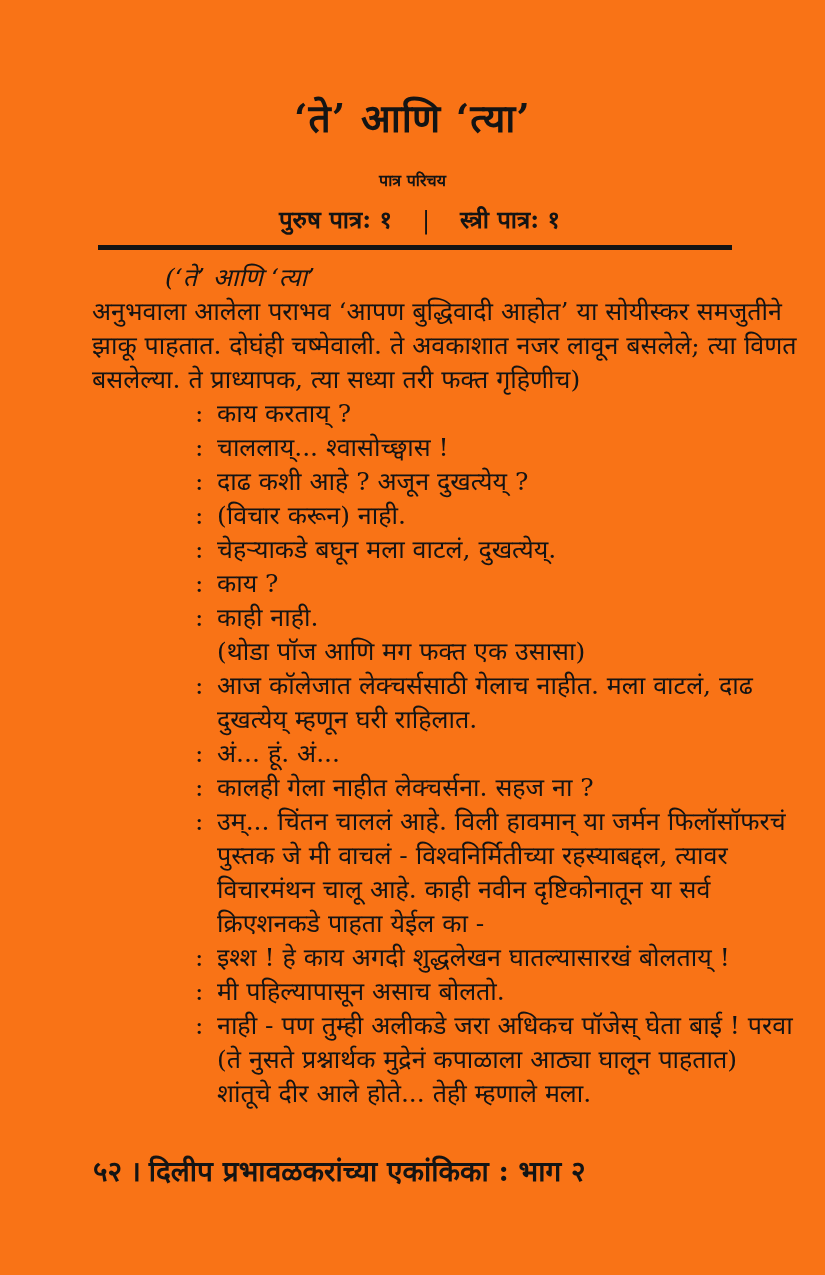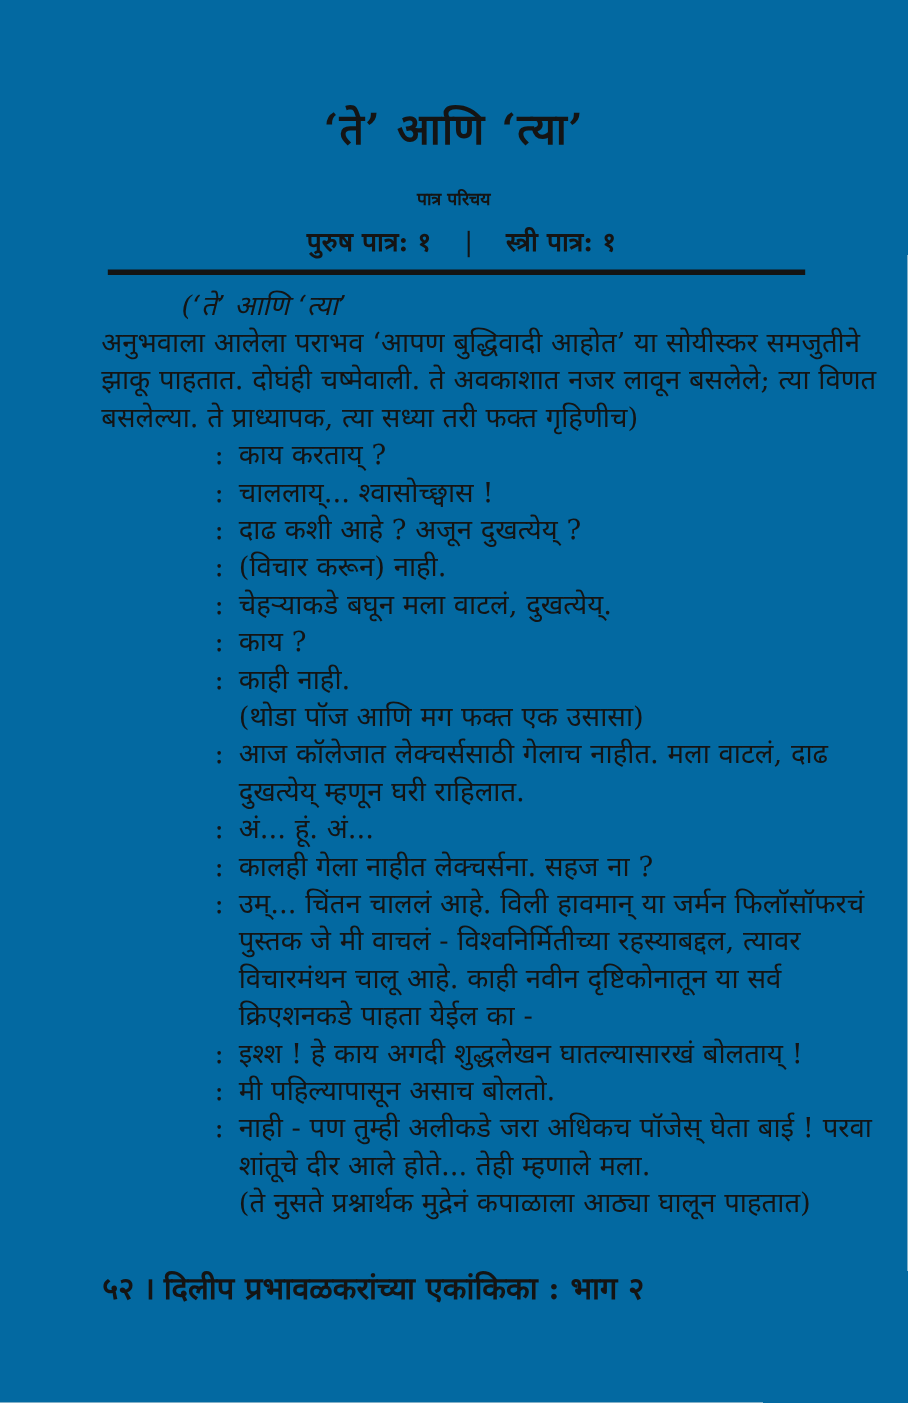--- a/index.html
+++ b/index.html
@@ -1,21 +1,21 @@
 <!DOCTYPE html>
 <html><head>
 <meta charset="utf-8">
 <style>
   html, body { margin: 0; padding: 0; background: #e8e8e8; }
   .page {
     position: relative;
     width: 825px;
     height: 1275px;
     margin: 0 auto;
-    background: #0369a1;
+    background: #f97316;
     color: #141414;
     font-family: "DejaVu Serif", "Liberation Serif", serif;
     overflow: hidden;
   }
   .header {
     position: absolute;
     top: 94px;
     left: 0;
     right: 0;
     text-align: center;
@@ -157,24 +157,24 @@
       <div class="line dialogue">
         <span class="colon">:</span><span class="text">इश्श ! हे काय अगदी शुद्धलेखन घातल्यासारखं बोलताय् !</span>
       </div>
       <div class="line dialogue">
         <span class="colon">:</span><span class="text">मी पहिल्यापासून असाच बोलतो.</span>
       </div>
       <div class="line dialogue">
         <span class="colon">:</span><span class="text">नाही - पण तुम्ही अलीकडे जरा अधिकच पॉजेस् घेता बाई ! परवा</span>
       </div>
       <div class="line continuation">
-        <span class="text">शांतूचे दीर आले होते... तेही म्हणाले मला.</span>
+        <span class="text">(ते नुसते प्रश्नार्थक मुद्रेनं कपाळाला आठ्या घालून पाहतात)</span>
       </div>
       <div class="line continuation">
-        <span class="text">(ते नुसते प्रश्नार्थक मुद्रेनं कपाळाला आठ्या घालून पाहतात)</span>
+        <span class="text">शांतूचे दीर आले होते... तेही म्हणाले मला.</span>
       </div>
     </div>
 
   <div class="footer">
     <span>५२</span><span class="sep">।</span><span>दिलीप प्रभावळकरांच्या एकांकिका : भाग २</span>
   </div>
 
 </div>
 
 </body></html>

